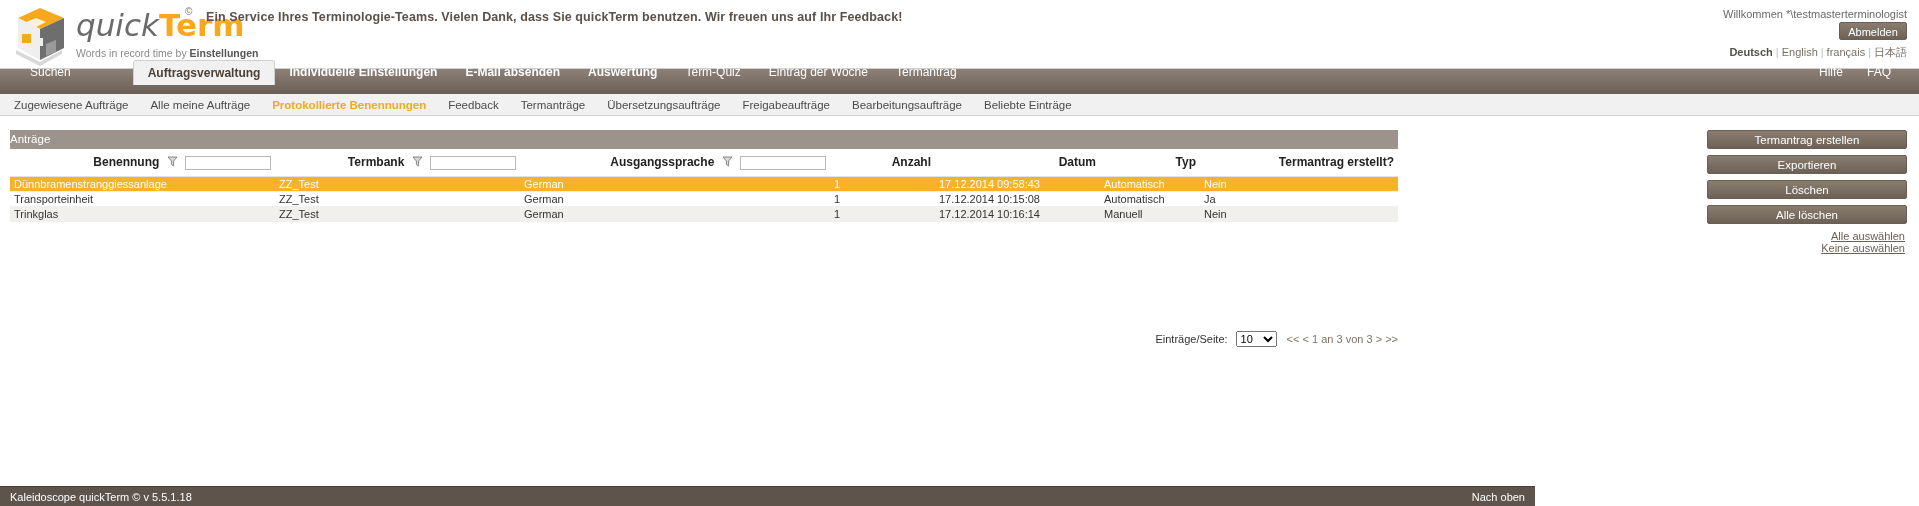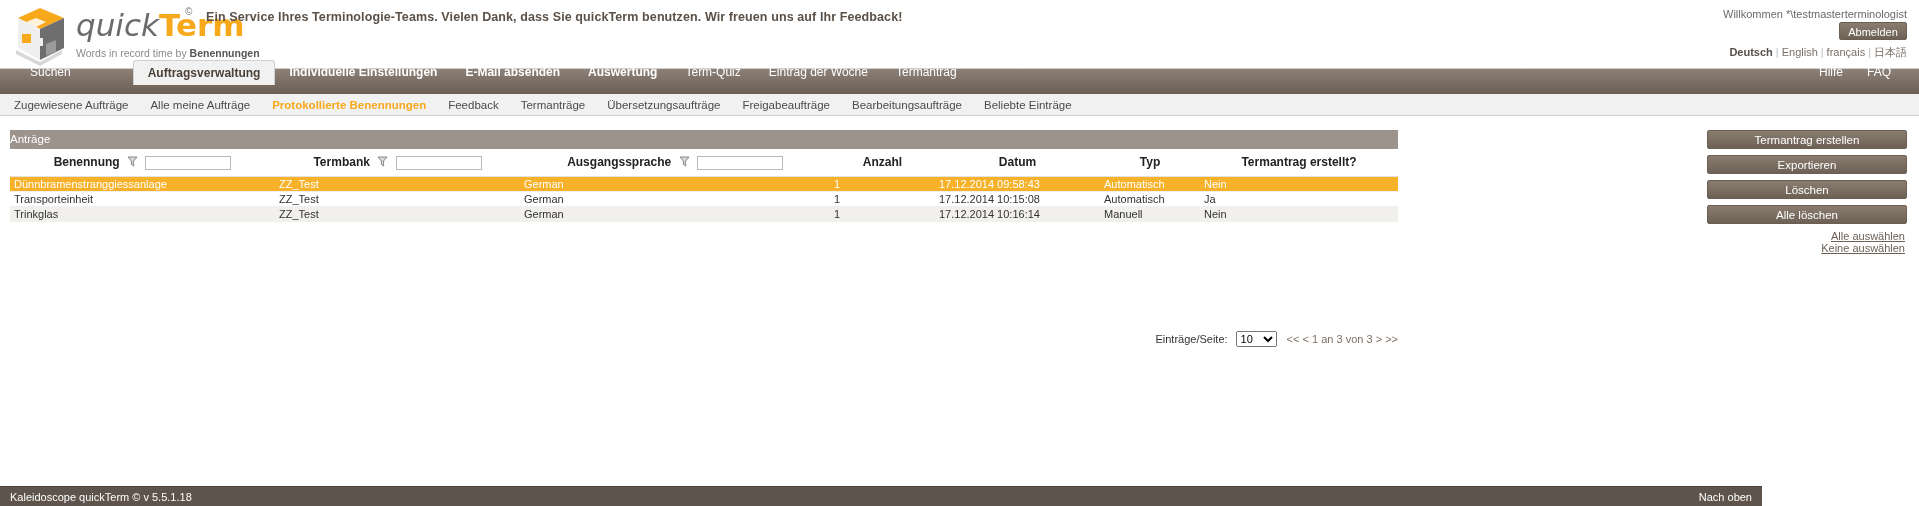--- a/index.html
+++ b/index.html
@@ -72,21 +72,21 @@
   
   .content { position:relative; height:272px; background:#fff; padding-top:14px; }
   .panel { position:absolute; left:10px; top:14px; width:1388px; }
   .panel-title {
     height:19px; line-height:19px; background:#9c938c; color:#ffffff;
     font-size:11.5px; text-align:left;
   }
   table.grid { width:100%; border-collapse:collapse; table-layout:fixed; }
   table.grid th {
     height:27px; font-size:12px; color:#222; font-weight:bold;
-    text-align:center; padding:0 4px 0 4px; background:#ffffff;
+    text-align:right; padding:0 4px 0 4px; background:#ffffff;
     border-bottom:1px solid #e2e2e2; vertical-align:middle;
   }
   .filterbox {
     display:inline-block; width:86px; height:14px; border:1px solid #b9b9b9;
     background:#fff; vertical-align:middle; margin-left:4px;
   }
   .funnel { display:inline-block; vertical-align:middle; margin-left:4px; }
   table.grid td {
     height:15px; font-size:11px; padding:1px 4px; color:#333;
     border-bottom:1px solid #f0f0f0; overflow:hidden; white-space:nowrap;
@@ -113,21 +113,21 @@
     display:flex; justify-content:flex-end; align-items:center;
     font-size:11px; color:#333;
   }
   .pager .lbl { margin-right:8px; }
   .pager select { font-size:11px; height:16px; }
   .pager .nav { margin-left:10px; color:#7e7266; }
   .pager .nav a { color:#7e7266; text-decoration:none; cursor:pointer; }
 
   
   .footer {
-    position:absolute; left:0; bottom:0; width:1762px; height:20px;
+    position:absolute; left:0; bottom:0; width:1535px; height:20px;
     background:#5e544b; color:#ffffff; font-size:11px;
     display:flex; align-items:center; justify-content:space-between;
     padding:0 10px; border-top:1px solid #4a423b;
   }
   .footer a { color:#fff; text-decoration:none; cursor:pointer; }
 </style>
 </head>
 <body>
 
 <div class="header">
@@ -145,21 +145,21 @@
     </svg>
   </div>
 
   <div class="brand">
     <div class="brand-title">
       <span class="brand-quick">quick</span><span class="brand-term">Term</span>
     </div>
   </div>
   <div class="brand-reg">©</div>
   <div class="brand-sub">
-    <span>Words in record time by </span><b>Benennungen</b>
+    <span>Words in record time by </span><b>Einstellungen</b>
   </div>
 
   <div class="service-msg">Ein Service Ihres Terminologie-Teams. Vielen Dank, dass Sie quickTerm benutzen. Wir freuen uns auf Ihr Feedback!</div>
 
   <div class="welcome">Willkommen *\testmasterterminologist</div>
   <div class="logout-btn">Abmelden</div>
 
   <div class="langs">
     <a class="active">Deutsch</a><span class="sep">|</span><a>English</a><span class="sep">|</span><a>français</a><span class="sep">|</span><a>日本語</a>
   </div>

